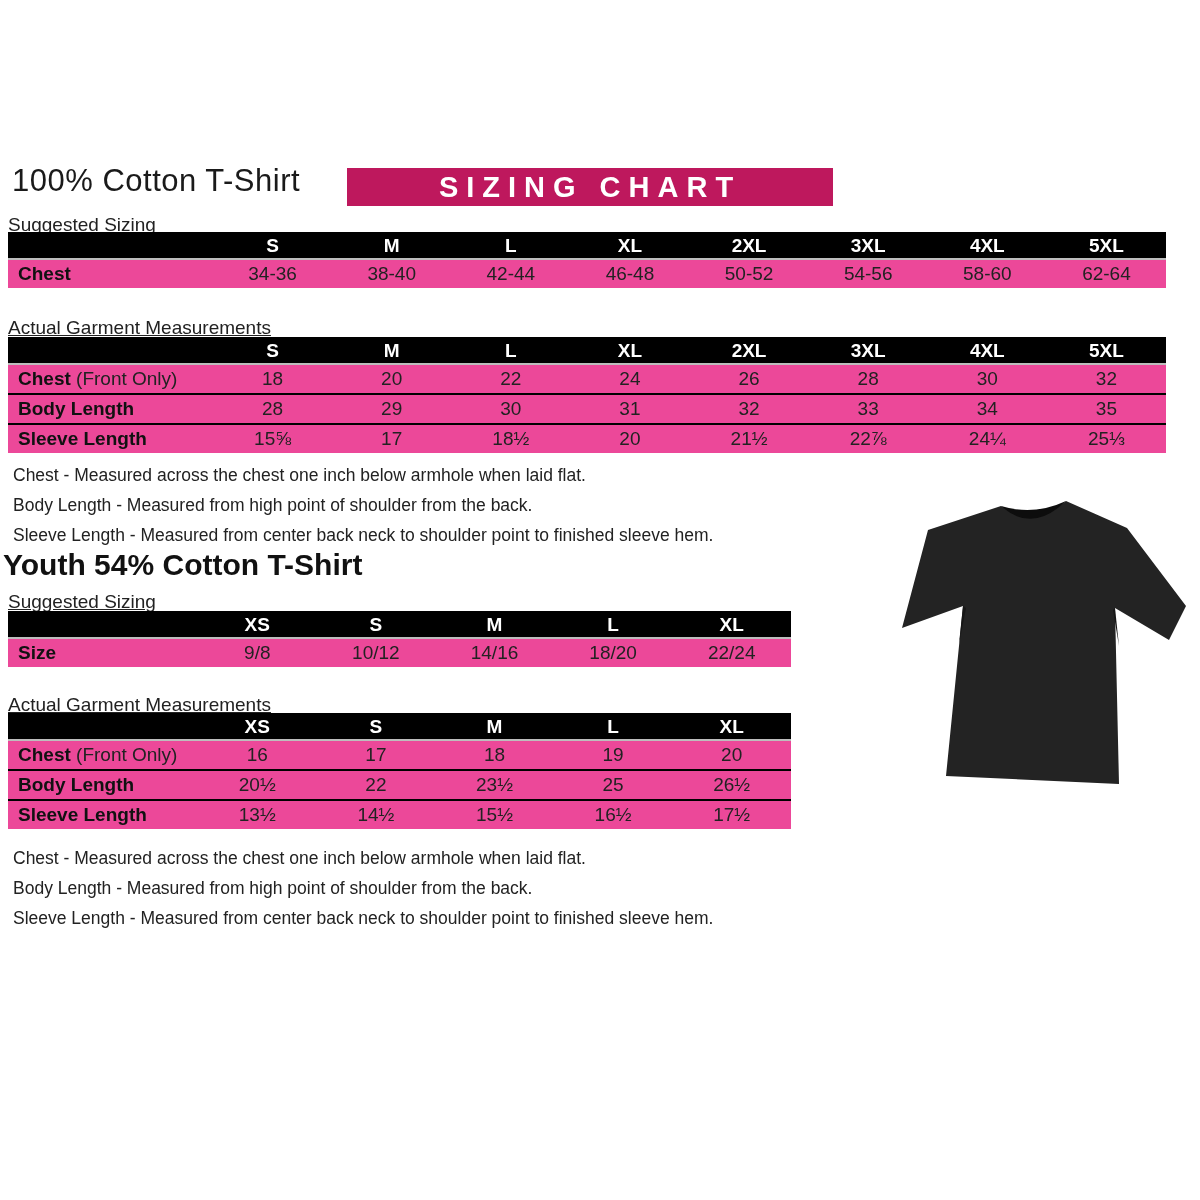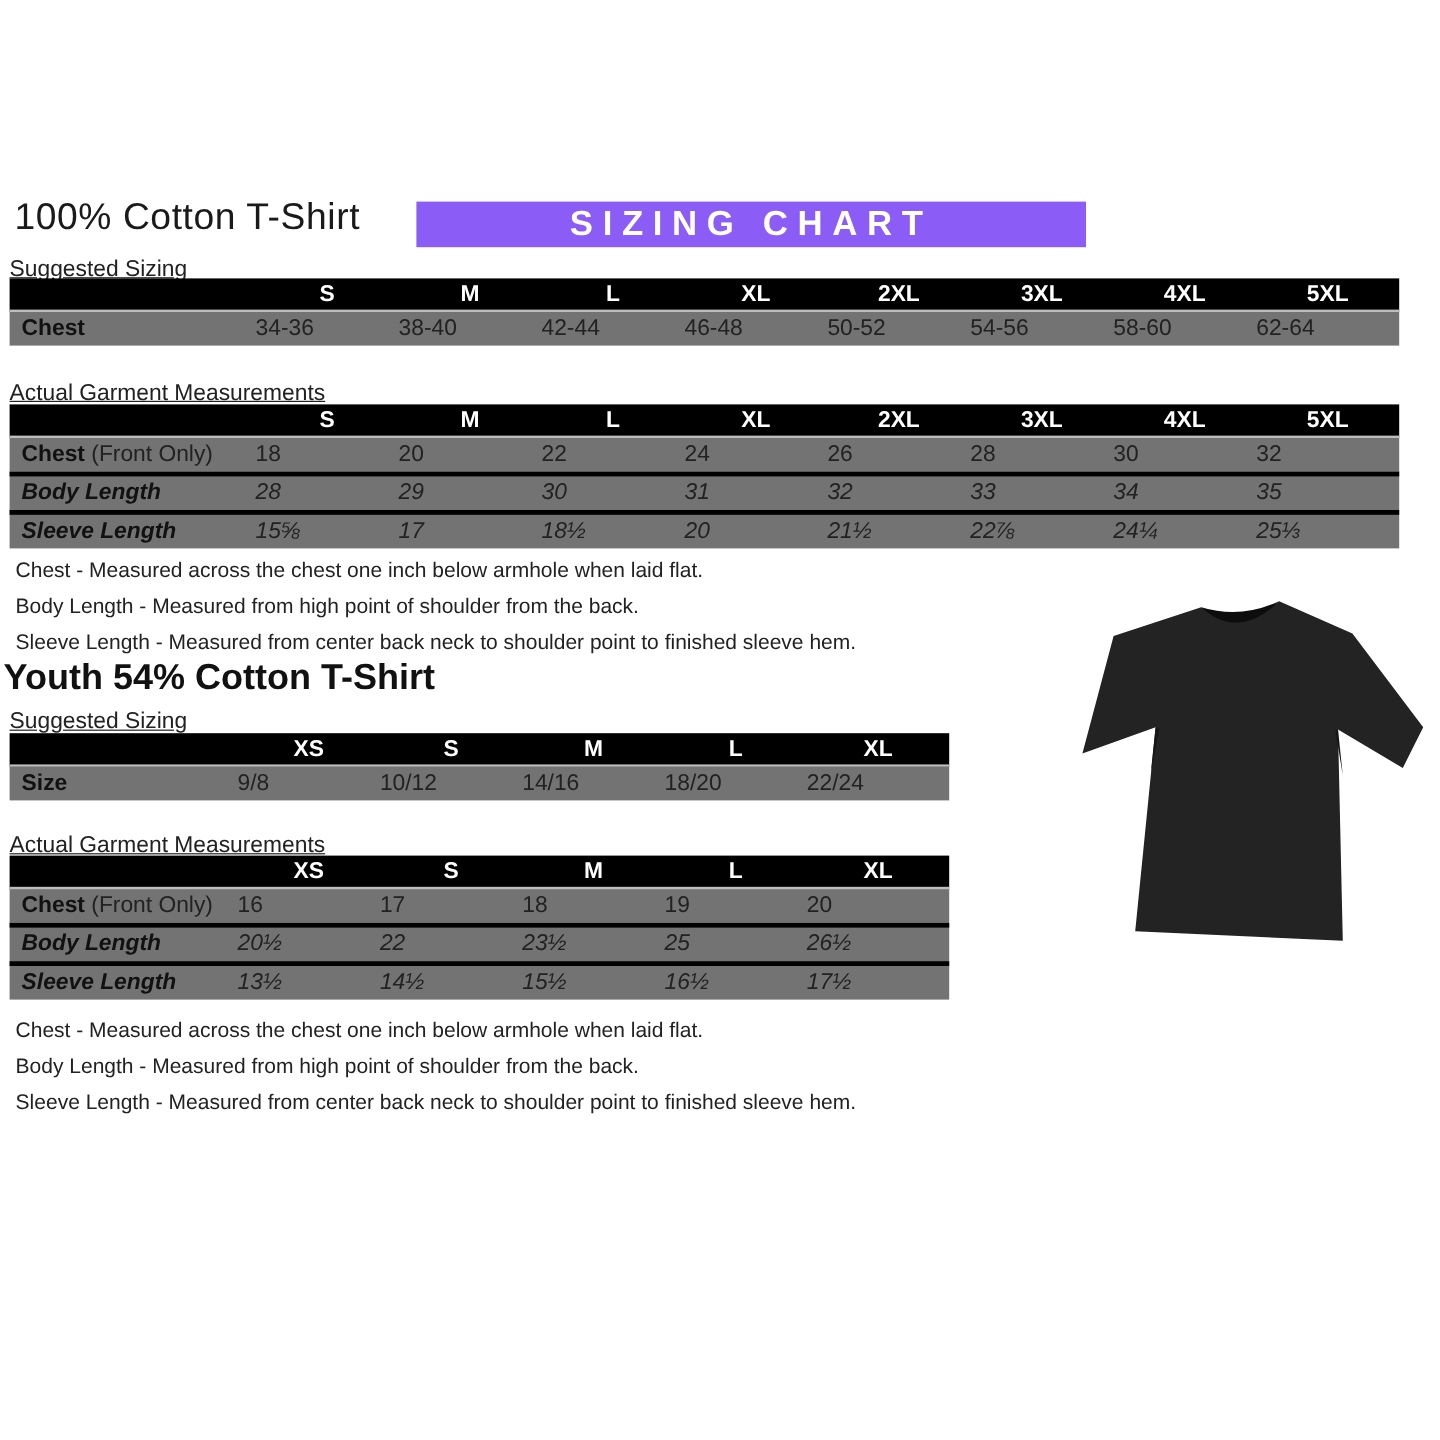--- a/index.html
+++ b/index.html
@@ -12,22 +12,22 @@
     overflow:hidden;
     border-radius:18px;
   }
   .abs{position:absolute;}
   .page-title{
     left:12px;top:163px;
     font-size:31px;font-weight:400;color:#1a1a1a;
     letter-spacing:0.5px;
   }
   .banner{
-    left:347px;top:168px;width:558px;height:38px;
-    background:#8b5cf6;color:#fff;
+    left:347px;top:168px;width:486px;height:38px;
+    background:#be185d;color:#fff;
     display:flex;align-items:center;justify-content:center;
     font-size:29px;font-weight:bold;letter-spacing:8px;
   }
   .section-label{
     font-size:19px;color:#222;text-decoration:underline;
   }
   .youth-title{
     left:3px;top:548px;
     font-size:30px;font-weight:bold;color:#111;
   }
@@ -38,24 +38,24 @@
   .sizing-table .thead{
     display:grid;grid-template-columns:var(--cols);
     background:#000;height:26px;align-items:center;
     border-bottom:2px solid #bdbdbd;
   }
   .sizing-table .th{
     color:#fff;font-weight:bold;font-size:19px;text-align:center;line-height:1;
   }
   .sizing-table .trow{
     display:grid;grid-template-columns:var(--cols);
-    height:28px;align-items:center;background:#737373;
-  }
-  .sizing-table .trow + .trow{border-top:4px solid #000000;font-style:italic;}
-  .sizing-table .td{font-size:19px;color:#222;}
+    height:28px;align-items:center;background:#ec4899;
+  }
+  .sizing-table .trow + .trow{border-top:2px solid #000000;}
+  .sizing-table .td{font-size:19px;text-align:center;color:#222;}
   .sizing-table .td.label{text-align:left;padding-left:10px;}
   .sizing-table .lab-main{font-weight:bold;color:#111;}
   .sizing-table .lab-suffix{font-weight:normal;color:#222;}
   
   .notes{left:13px;}
   .note-line{
     font-size:17.5px;line-height:30px;color:#222;white-space:nowrap;
   }
   
   .tshirt-wrap{left:882px;top:486px;width:314px;height:316px;}

